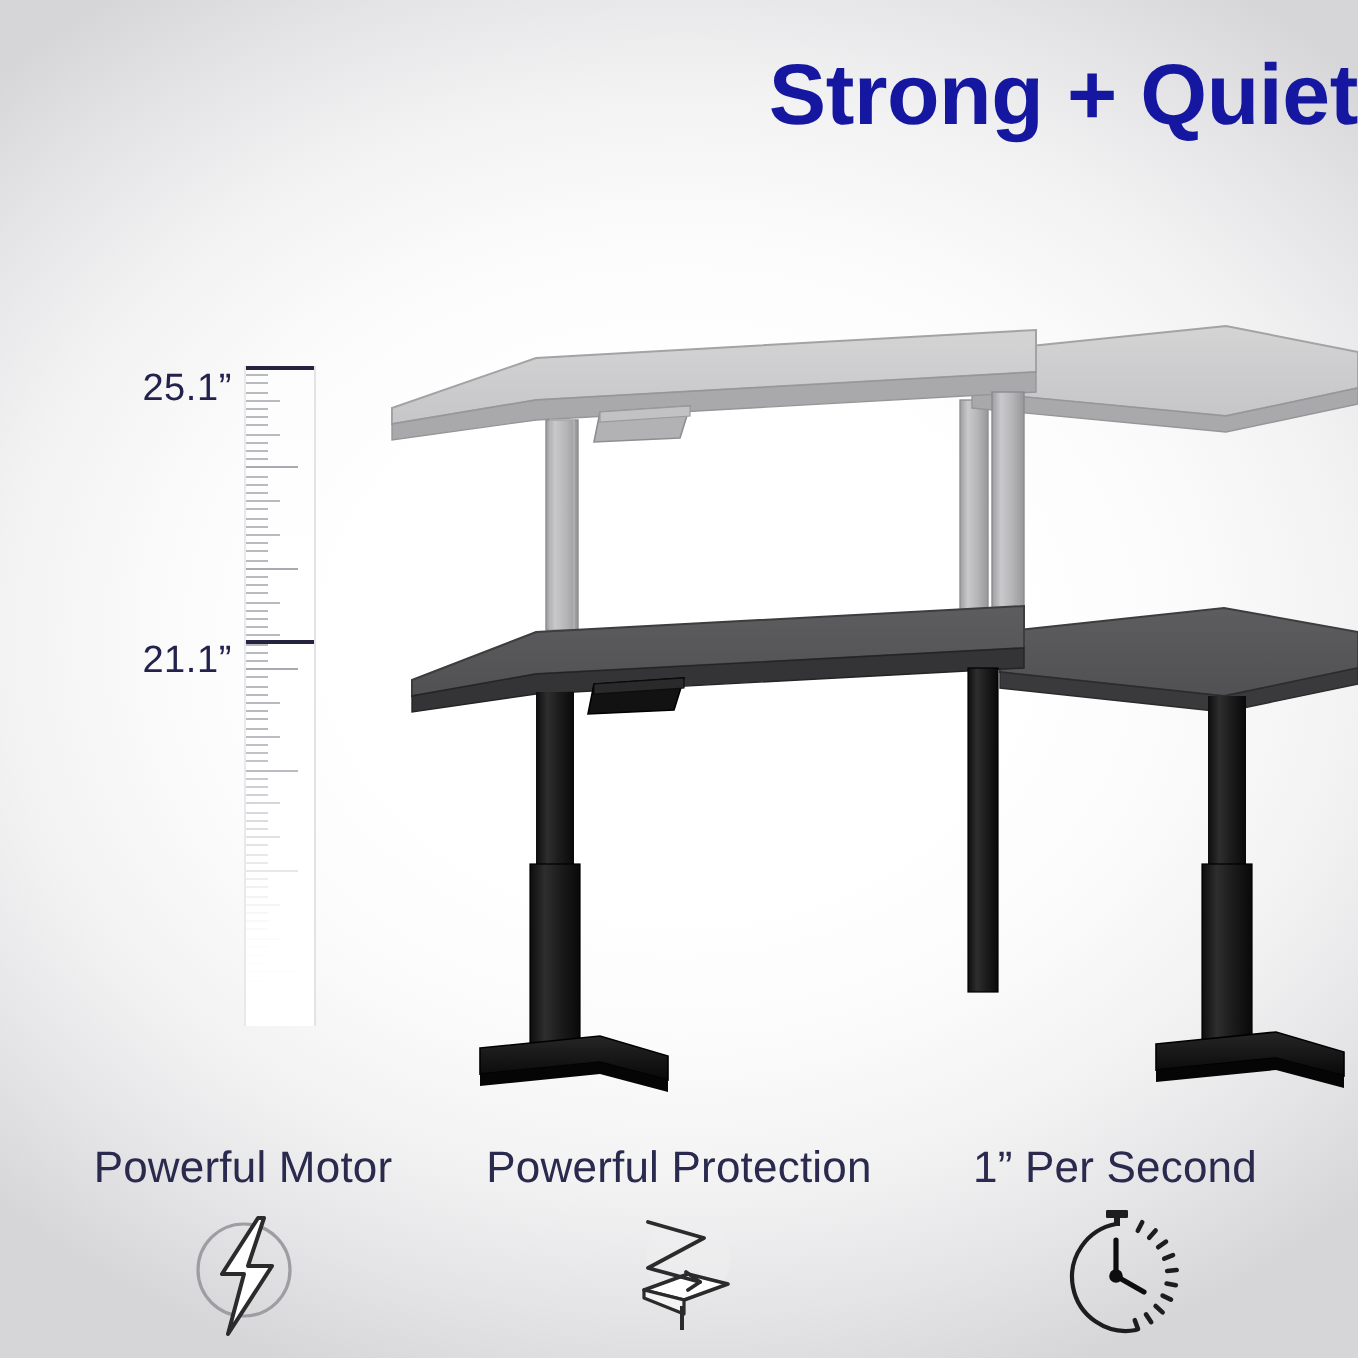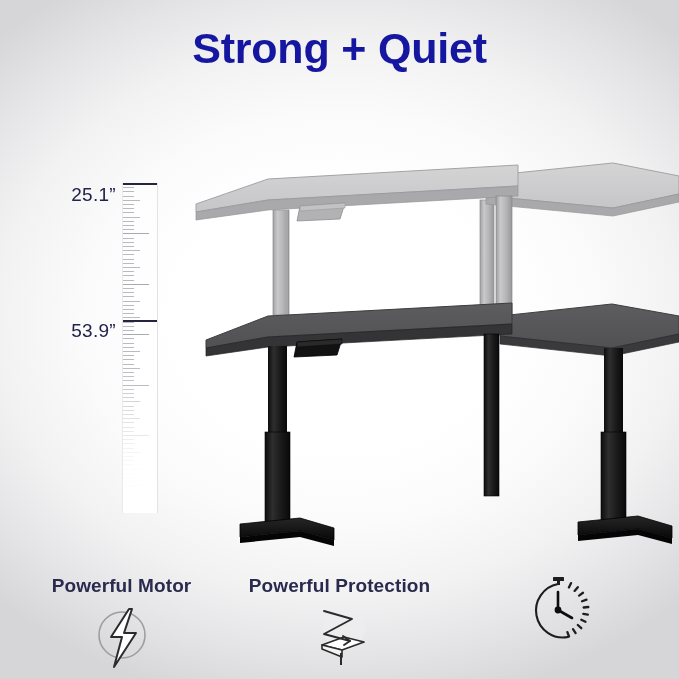--- a/index.html
+++ b/index.html
@@ -23,20 +23,21 @@
     position:absolute; left:0; right:0; top:26px;
     text-align:center;
   }
   .title-main {
     font-size:43px;
     font-weight:bold;
     color:#1517a0;
     letter-spacing:-0.2px;
     line-height:1.06;
     white-space:nowrap;
+    text-align:right;
   }
   .title-sub {
     font-size:33px;
     font-weight:400;
     color:#191a5e;
     letter-spacing:1.1px;
     line-height:1.22;
     margin-top:3px;
     white-space:nowrap;
   }
@@ -96,40 +97,39 @@
     justify-content:space-between;
     padding:0 14px;
   }
   .feature {
     width:215px;
     display:flex;
     flex-direction:column;
     align-items:center;
   }
   .feature-label {
-    font-size:19px;
+    font-size:22px;
     color:#2a2a4e;
     letter-spacing:0.1px;
     white-space:nowrap;
     margin-bottom:6px;
-    font-weight:bold;
   }
   .feature-icon { width:76px; height:70px; }
 </style>
 </head>
 <body>
 
 <div id="stage">
 
   <div class="header">
     <div class="title-main">Strong + Quiet</div>
   </div>
 
   <div class="ruler-label lbl-top">25.1”</div>
-  <div class="ruler-label lbl-bot">53.9”</div>
+  <div class="ruler-label lbl-bot">21.1”</div>
 
   <div class="ruler-wrap">
     <div class="ruler-body">
       <div id="ticks">
           <div class="tick lg" style="top:0.0px;opacity:1.00"></div>
           <div class="tick sm" style="top:4.2px;opacity:1.00"></div>
           <div class="tick sm" style="top:8.4px;opacity:1.00"></div>
           <div class="tick sm" style="top:12.6px;opacity:1.00"></div>
           <div class="tick md" style="top:16.8px;opacity:1.00"></div>
           <div class="tick sm" style="top:21.0px;opacity:1.00"></div>
@@ -326,20 +326,21 @@
         <path d="M 20,42 L 42,34 L 62,39 L 40,47 Z" fill="#ffffff" stroke="#2b2b2b" stroke-width="1.8" stroke-linejoin="round"></path>
         <path d="M 20,42 L 20,46 L 40,54 L 40,47 Z" fill="#f4f4f5" stroke="#2b2b2b" stroke-width="1.6" stroke-linejoin="round"></path>
         <line x1="39" y1="50" x2="39" y2="62" stroke="#2b2b2b" stroke-width="2"></line>
 
         <polyline points="22,8 50,16 22,31 48,38" fill="none" stroke="#2b2b2b" stroke-width="1.9" stroke-linejoin="round" stroke-linecap="round"></polyline>
         <path d="M 48,38 L 41,33 M 48,38 L 42,42" fill="none" stroke="#2b2b2b" stroke-width="1.9" stroke-linecap="round"></path>
       </svg>
     </div>
 
     <div class="feature">
+      <div class="feature-label">1” Per Second</div>
       <svg class="feature-icon" viewBox="0 0 76 70">
 
         <rect x="33" y="2" width="11" height="4" rx="0.6" fill="#1d1d1d"></rect>
         <rect x="37" y="5" width="3" height="5" fill="#1d1d1d"></rect>
 
         <path d="M 38,9 A 26,26 0 1 0 48,62" fill="none" stroke="#1d1d1d" stroke-width="2.1" stroke-linecap="round"></path>
 
         <g stroke="#1d1d1d" stroke-width="2.3" stroke-linecap="round">
           <line x1="48.9" y1="12.4" x2="51.1" y2="8.1"></line>
           <line x1="54.6" y1="15.9" x2="57.8" y2="12.2"></line>

